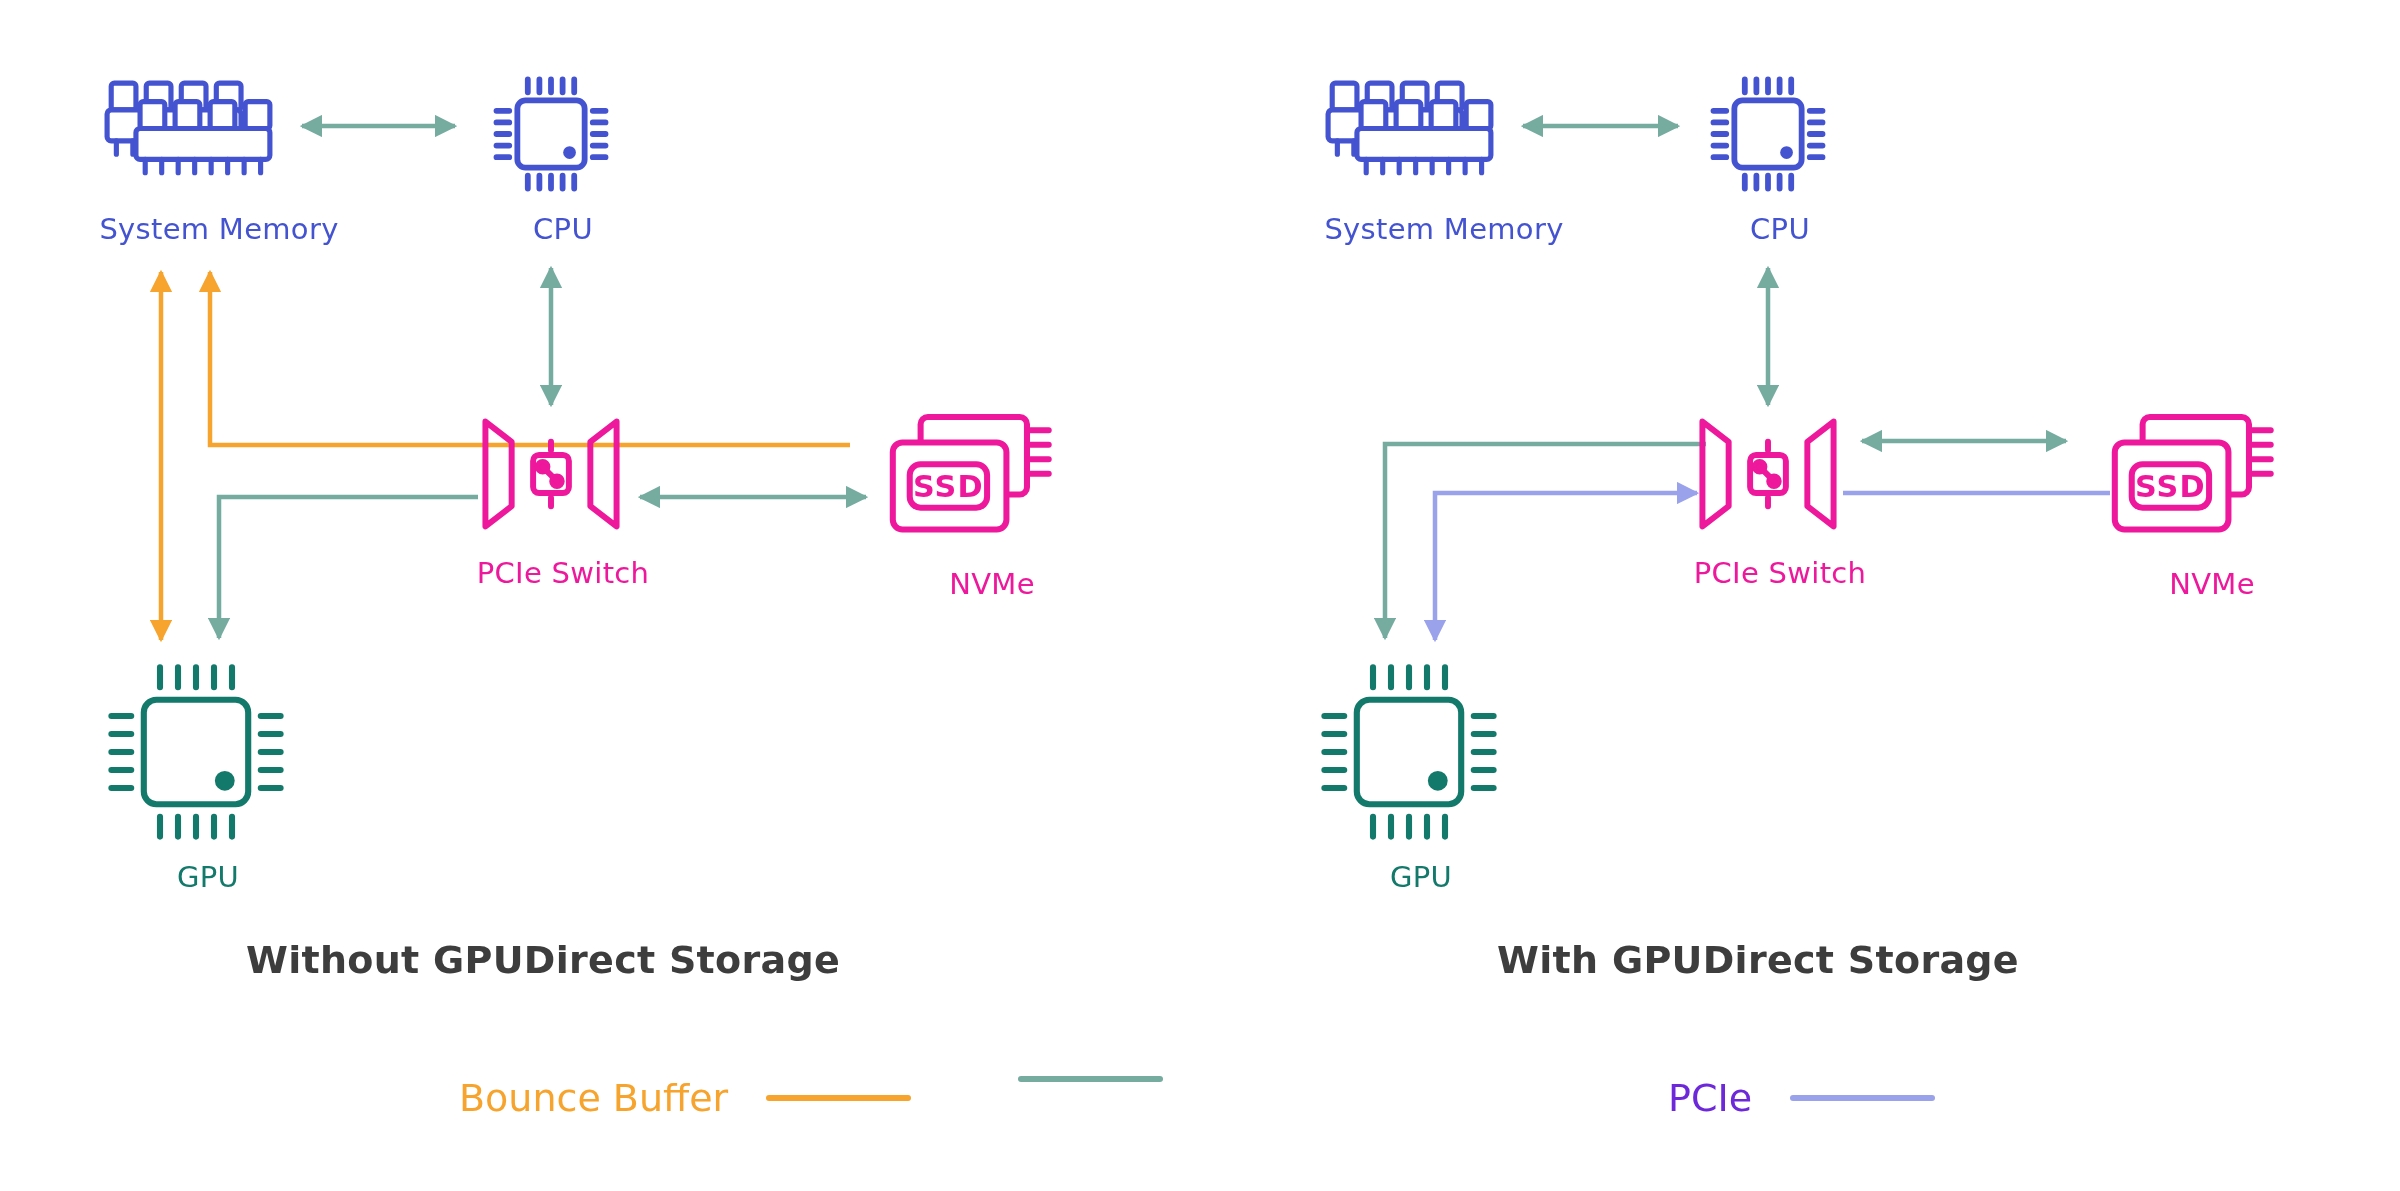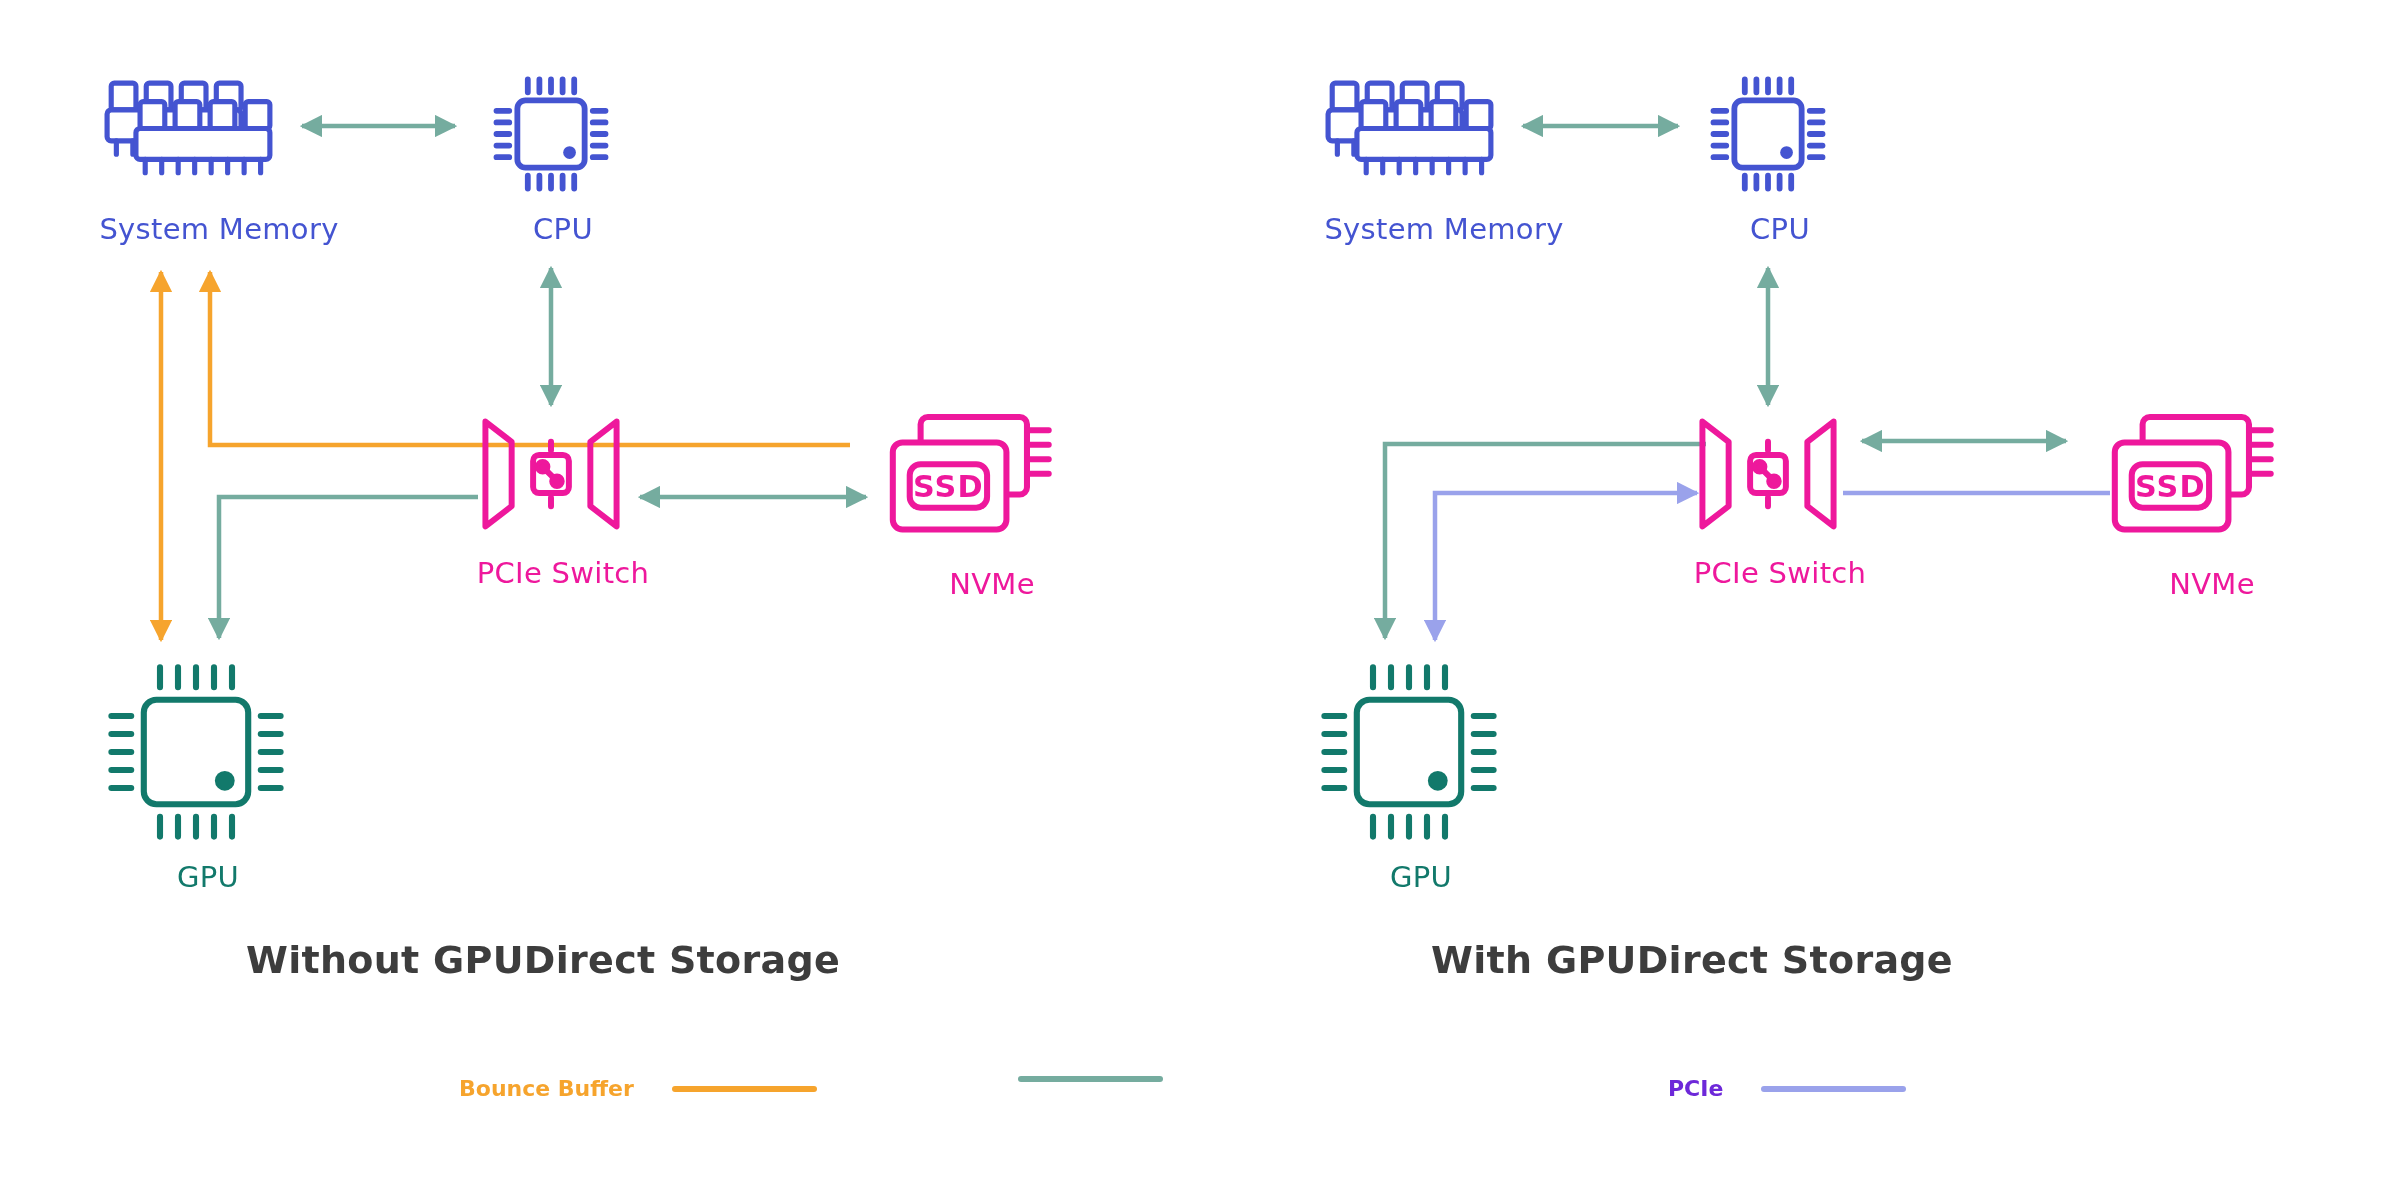--- a/index.html
+++ b/index.html
@@ -20,21 +20,21 @@
   .panel-title{
     position:absolute;transform:translateX(-50%);
     font-size:38px;font-weight:700;color:#3d3d3d;letter-spacing:.3px;white-space:nowrap;text-align:right;
   }
   #wires{position:absolute;left:0;top:0;}
   .w{fill:none;stroke-width:4.5px;}
   .st{stroke:#75ac9f;}
   .so{stroke:#f6a42d;}
   .sp{stroke:#9aa2eb;}
   .legend-item{position:absolute;display:flex;align-items:center;gap:38px;}
-  .legend-label{font-size:22px;font-weight:700;white-space:nowrap;}
+  .legend-label{font-size:38px;font-weight:400;white-space:nowrap;}
   .legend-line{width:145px;height:6px;border-radius:3px;display:inline-block;}
   .lg-orange{color:#f6a42d;} .bg-orange{background:#f6a42d;}
   .lg-teal{color:#75ac9f;}   .bg-teal{background:#75ac9f;}
   .lg-peri{color:#6d28d9;}   .bg-peri{background:#9aa2eb;}
   .ssd-text{font-family:"DejaVu Sans", sans-serif;font-weight:bold;font-size:25px;letter-spacing:1px;}
 </style>
 </head>
 <body>
 
 <svg width="0" height="0" style="position:absolute" aria-hidden="true">
@@ -164,21 +164,21 @@
       <use href="#sym-chip"></use>
     </svg>
 
   <div class="node-label c-blue" style="left:1432px;top:212px">System Memory</div>
   <div class="node-label c-blue" style="left:1768px;top:212px">CPU</div>
   <div class="node-label c-pink" style="left:1768px;top:556px">PCIe Switch</div>
   <div class="node-label c-pink" style="left:2200px;top:567px">NVMe</div>
   <div class="node-label c-teal" style="left:1409px;top:860px">GPU</div>
 
   <div class="panel-title" style="left:543px;top:938px">Without GPUDirect Storage</div>
-  <div class="panel-title" style="left:1692px;top:938px">With GPUDirect Storage</div>
+  <div class="panel-title" style="left:1758px;top:938px">With GPUDirect Storage</div>
 
   <div class="legend-item" style="left:459px;top:1076px">
     <span class="legend-label lg-orange">Bounce Buffer</span>
     <span class="legend-line bg-orange"></span>
   </div>
   <div class="legend-item" style="left:1018px;top:1076px">
     <span class="legend-line bg-teal"></span>
   </div>
   <div class="legend-item" style="left:1668px;top:1076px">
     <span class="legend-label lg-peri">PCIe</span>

